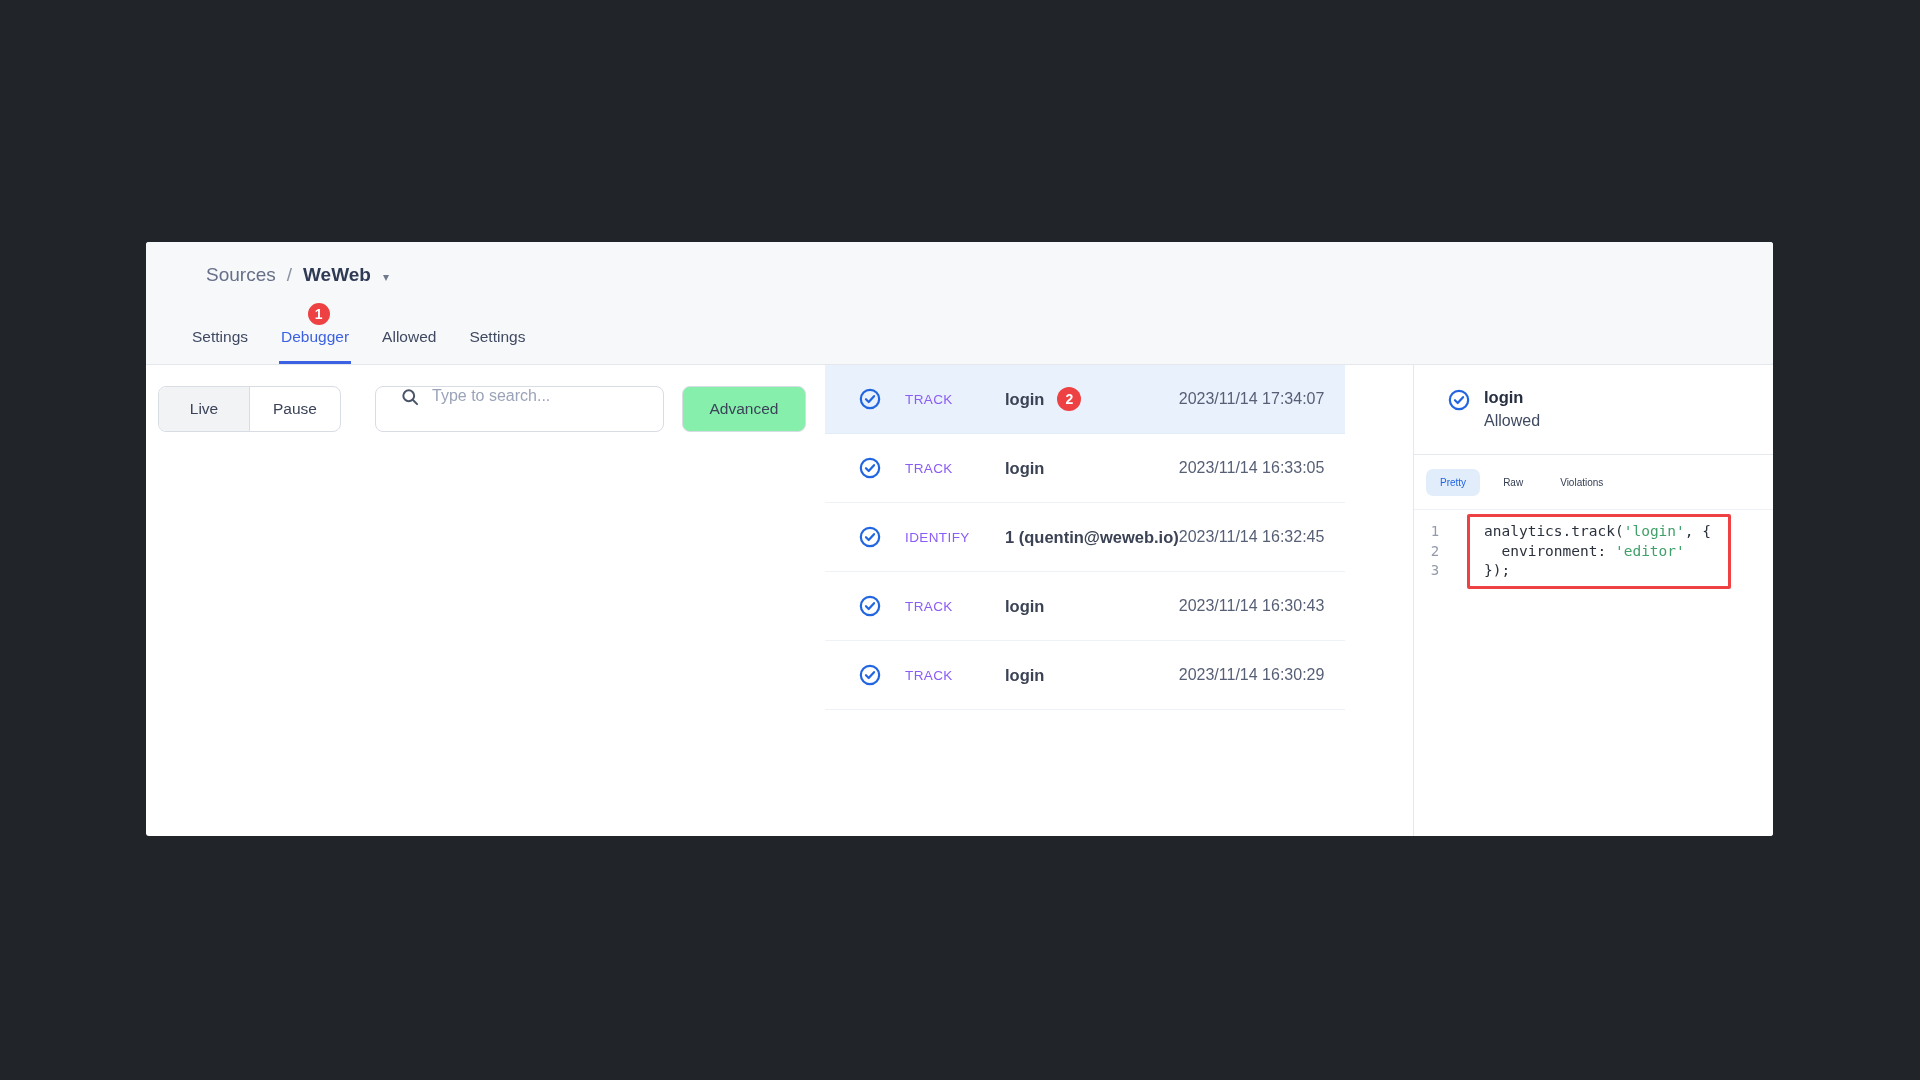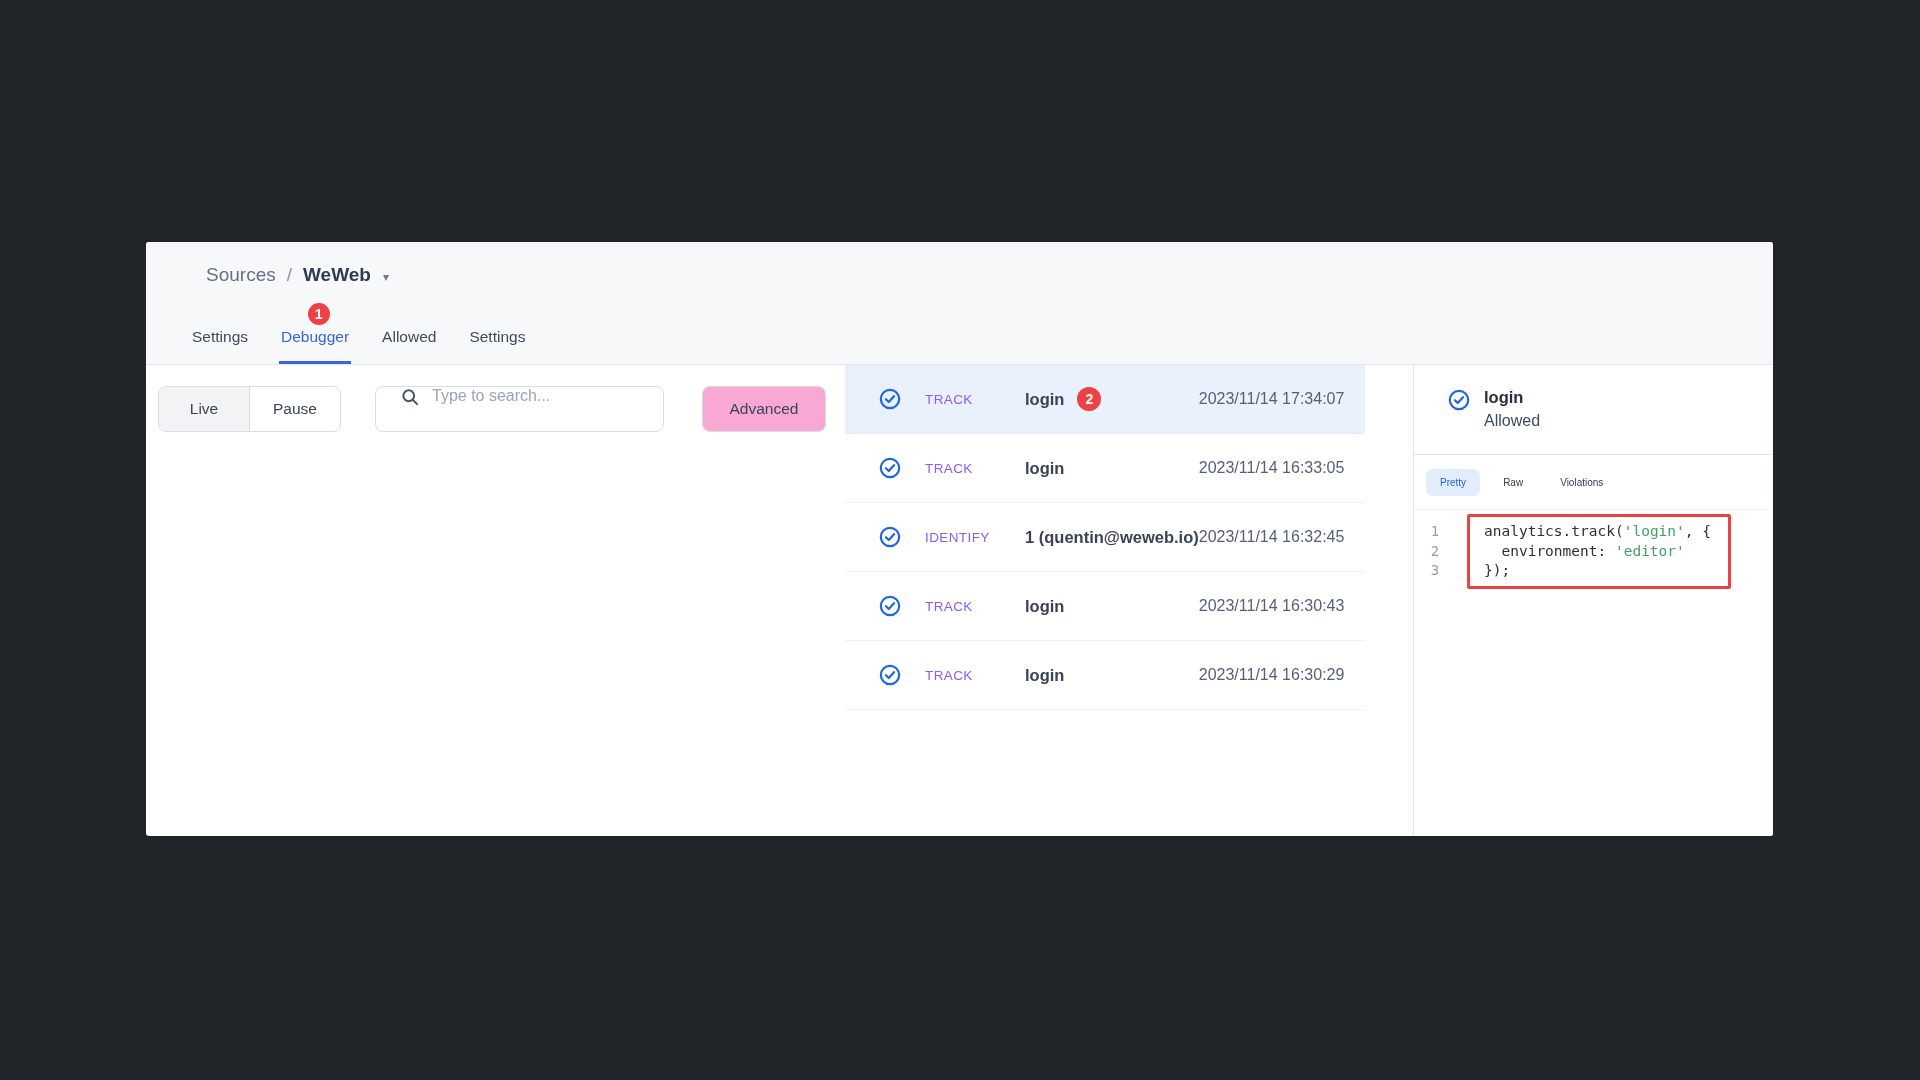--- a/index.html
+++ b/index.html
@@ -46,21 +46,21 @@
     flex:1; height:46px; margin:0 18px 0 34px; border:1px solid #d8dce3; border-radius:8px;
     background:#fff; display:flex; align-items:flex-start; padding:0 24px;
   }
   .search input {
     border:none; outline:none; flex:1; margin-left:12px; font-size:16px; color:#3a4357;
     font-family:"Liberation Sans", sans-serif; background:transparent;
   }
   .search input::placeholder { color:#9aa3b8; }
   .advanced-btn {
     width:124px; height:46px; flex:none; border:1px solid #d8dce3; border-radius:8px;
-    background:#f9a8d4; font-size:15.5px; color:#3a4357; font-family:"Liberation Sans", sans-serif; cursor:pointer;margin-left:20px;
+    background:#86efac; font-size:15.5px; color:#3a4357; font-family:"Liberation Sans", sans-serif; cursor:pointer;
   }
 
   .event-row {
     height:69px; display:flex; align-items:center; padding:0 21px 0 34px;
     border-bottom:1px solid #eef1f5; cursor:pointer; background:#fff;
   }
   .event-row.selected { background:#e9f1fc; border-bottom-color:#e2ecf8; }
   .row-icon { width:22px; height:22px; flex:none; margin-right:24px; display:flex; }
   .row-type { width:100px; flex:none; font-size:13.5px; color:#8b5cf6; letter-spacing:.4px; }
   .row-name { font-size:16.5px; font-weight:700; color:#3a4254; }

